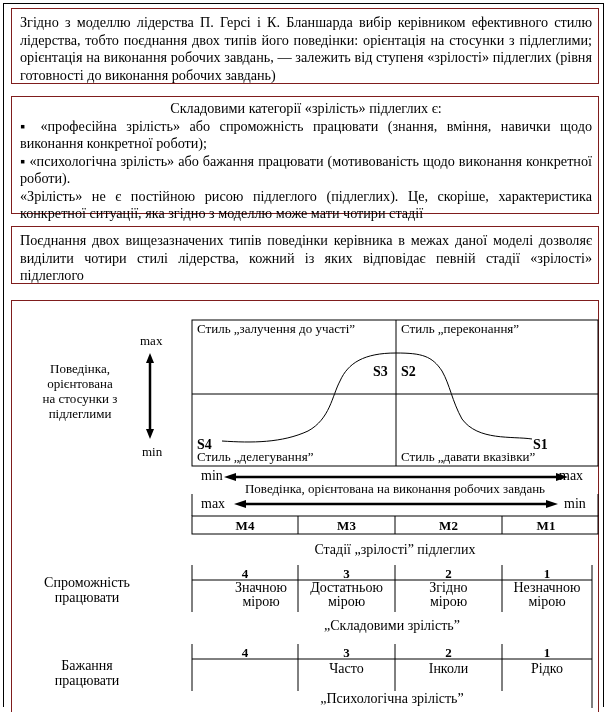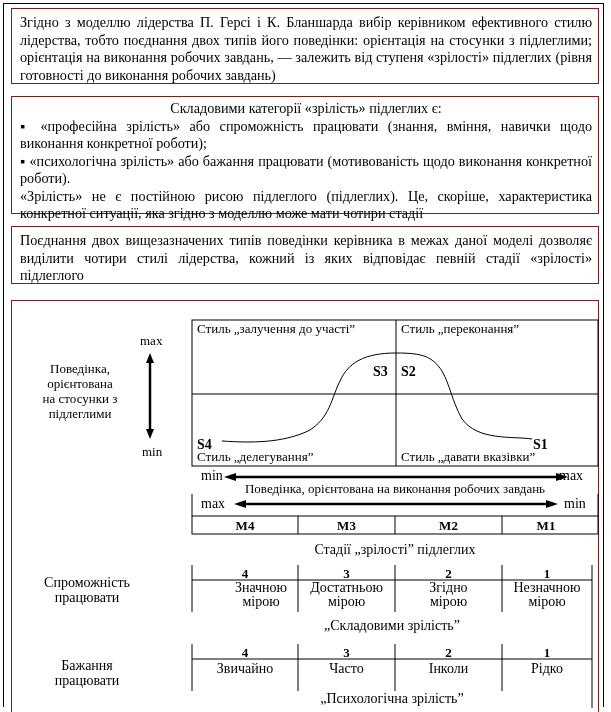--- a/index.html
+++ b/index.html
@@ -147,18 +147,17 @@
 
   <div class="abs t12 center" style="left:20px;top:357px;width:110px;line-height:15px">
     <div>Бажання</div>
     <div>працювати</div>
   </div>
   <div class="abs bold t13 center" style="left:180px;top:343px;width:106px">4</div>
   <div class="abs bold t13 center" style="left:286px;top:343px;width:97px">3</div>
   <div class="abs bold t13 center" style="left:383px;top:343px;width:107px">2</div>
   <div class="abs bold t13 center" style="left:490px;top:343px;width:90px">1</div>
 
-  <div class="abs t12 center" style="left:180px;top:359px;width:106px">Звичайно</div>
   <div class="abs t12 center" style="left:286px;top:359px;width:97px">Часто</div>
   <div class="abs t12 center" style="left:383px;top:359px;width:107px">Інколи</div>
   <div class="abs t12 center" style="left:490px;top:359px;width:90px">Рідко</div>
   <div class="abs t12 center" style="left:180px;top:389px;width:400px">„Психологічна зрілість”</div>
 </div>
 
 </body></html>

